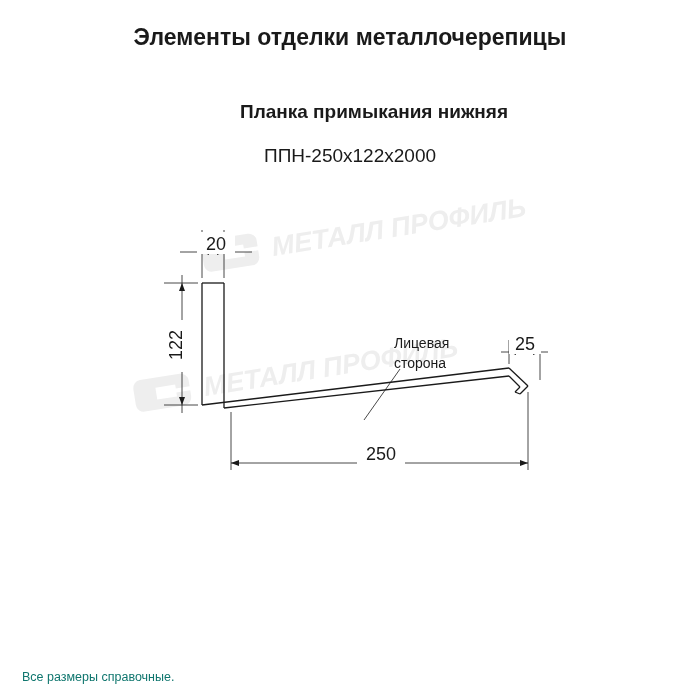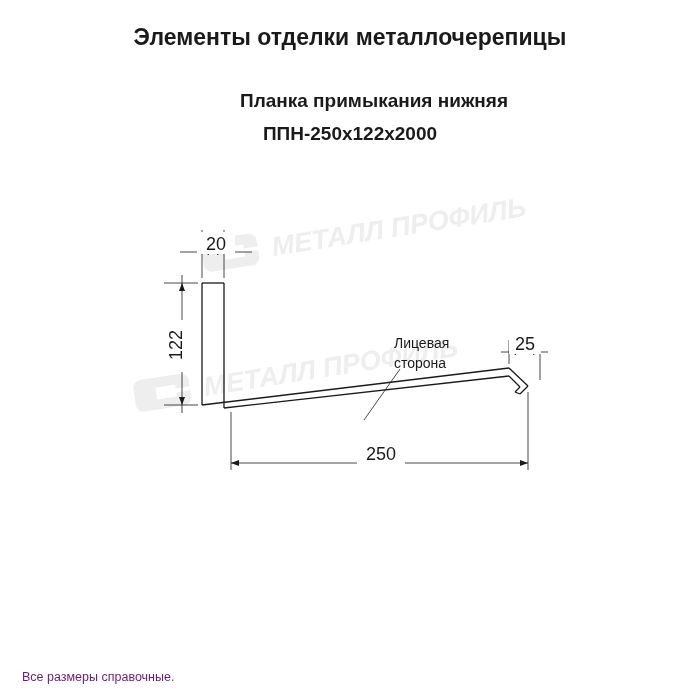--- a/index.html
+++ b/index.html
@@ -30,28 +30,28 @@
   .main-title {
     font-size: 23px;
     font-weight: bold;
     letter-spacing: 0px;
     margin: 0;
     line-height: 30px;
   }
   .sub-title {
     font-size: 19px;
     font-weight: bold;
-    margin: 0;
+    margin: 11px;
     line-height: 26px;
     padding-top: 36px;
     padding-left: 48px;
   }
   .code-title {
     font-size: 19px;
-    font-weight: bold;
+    font-weight: normal;
     margin: 0;
     line-height: 26px;
     padding-top: 7px;
   }
   .drawing {
     position: absolute;
     top: 180px;
     left: 12px;
     width: 700px;
     height: 330px;
@@ -66,21 +66,21 @@
   }
   .footer {
     position: absolute;
     left: 22px;
     bottom: 14px;
     width: 660px;
   }
   .footer-line {
     font-size: 12.5px;
     line-height: 17px;
-    color: #701a75;
+    color: #0f766e;
   }
   svg text {
     font-family: "Liberation Sans", sans-serif;
     fill: #1a1a1a;
   }
   .wm text {
     font-family: "Liberation Sans", sans-serif;
     fill: #eeeeee;
     font-weight: bold;
     font-style: italic;

